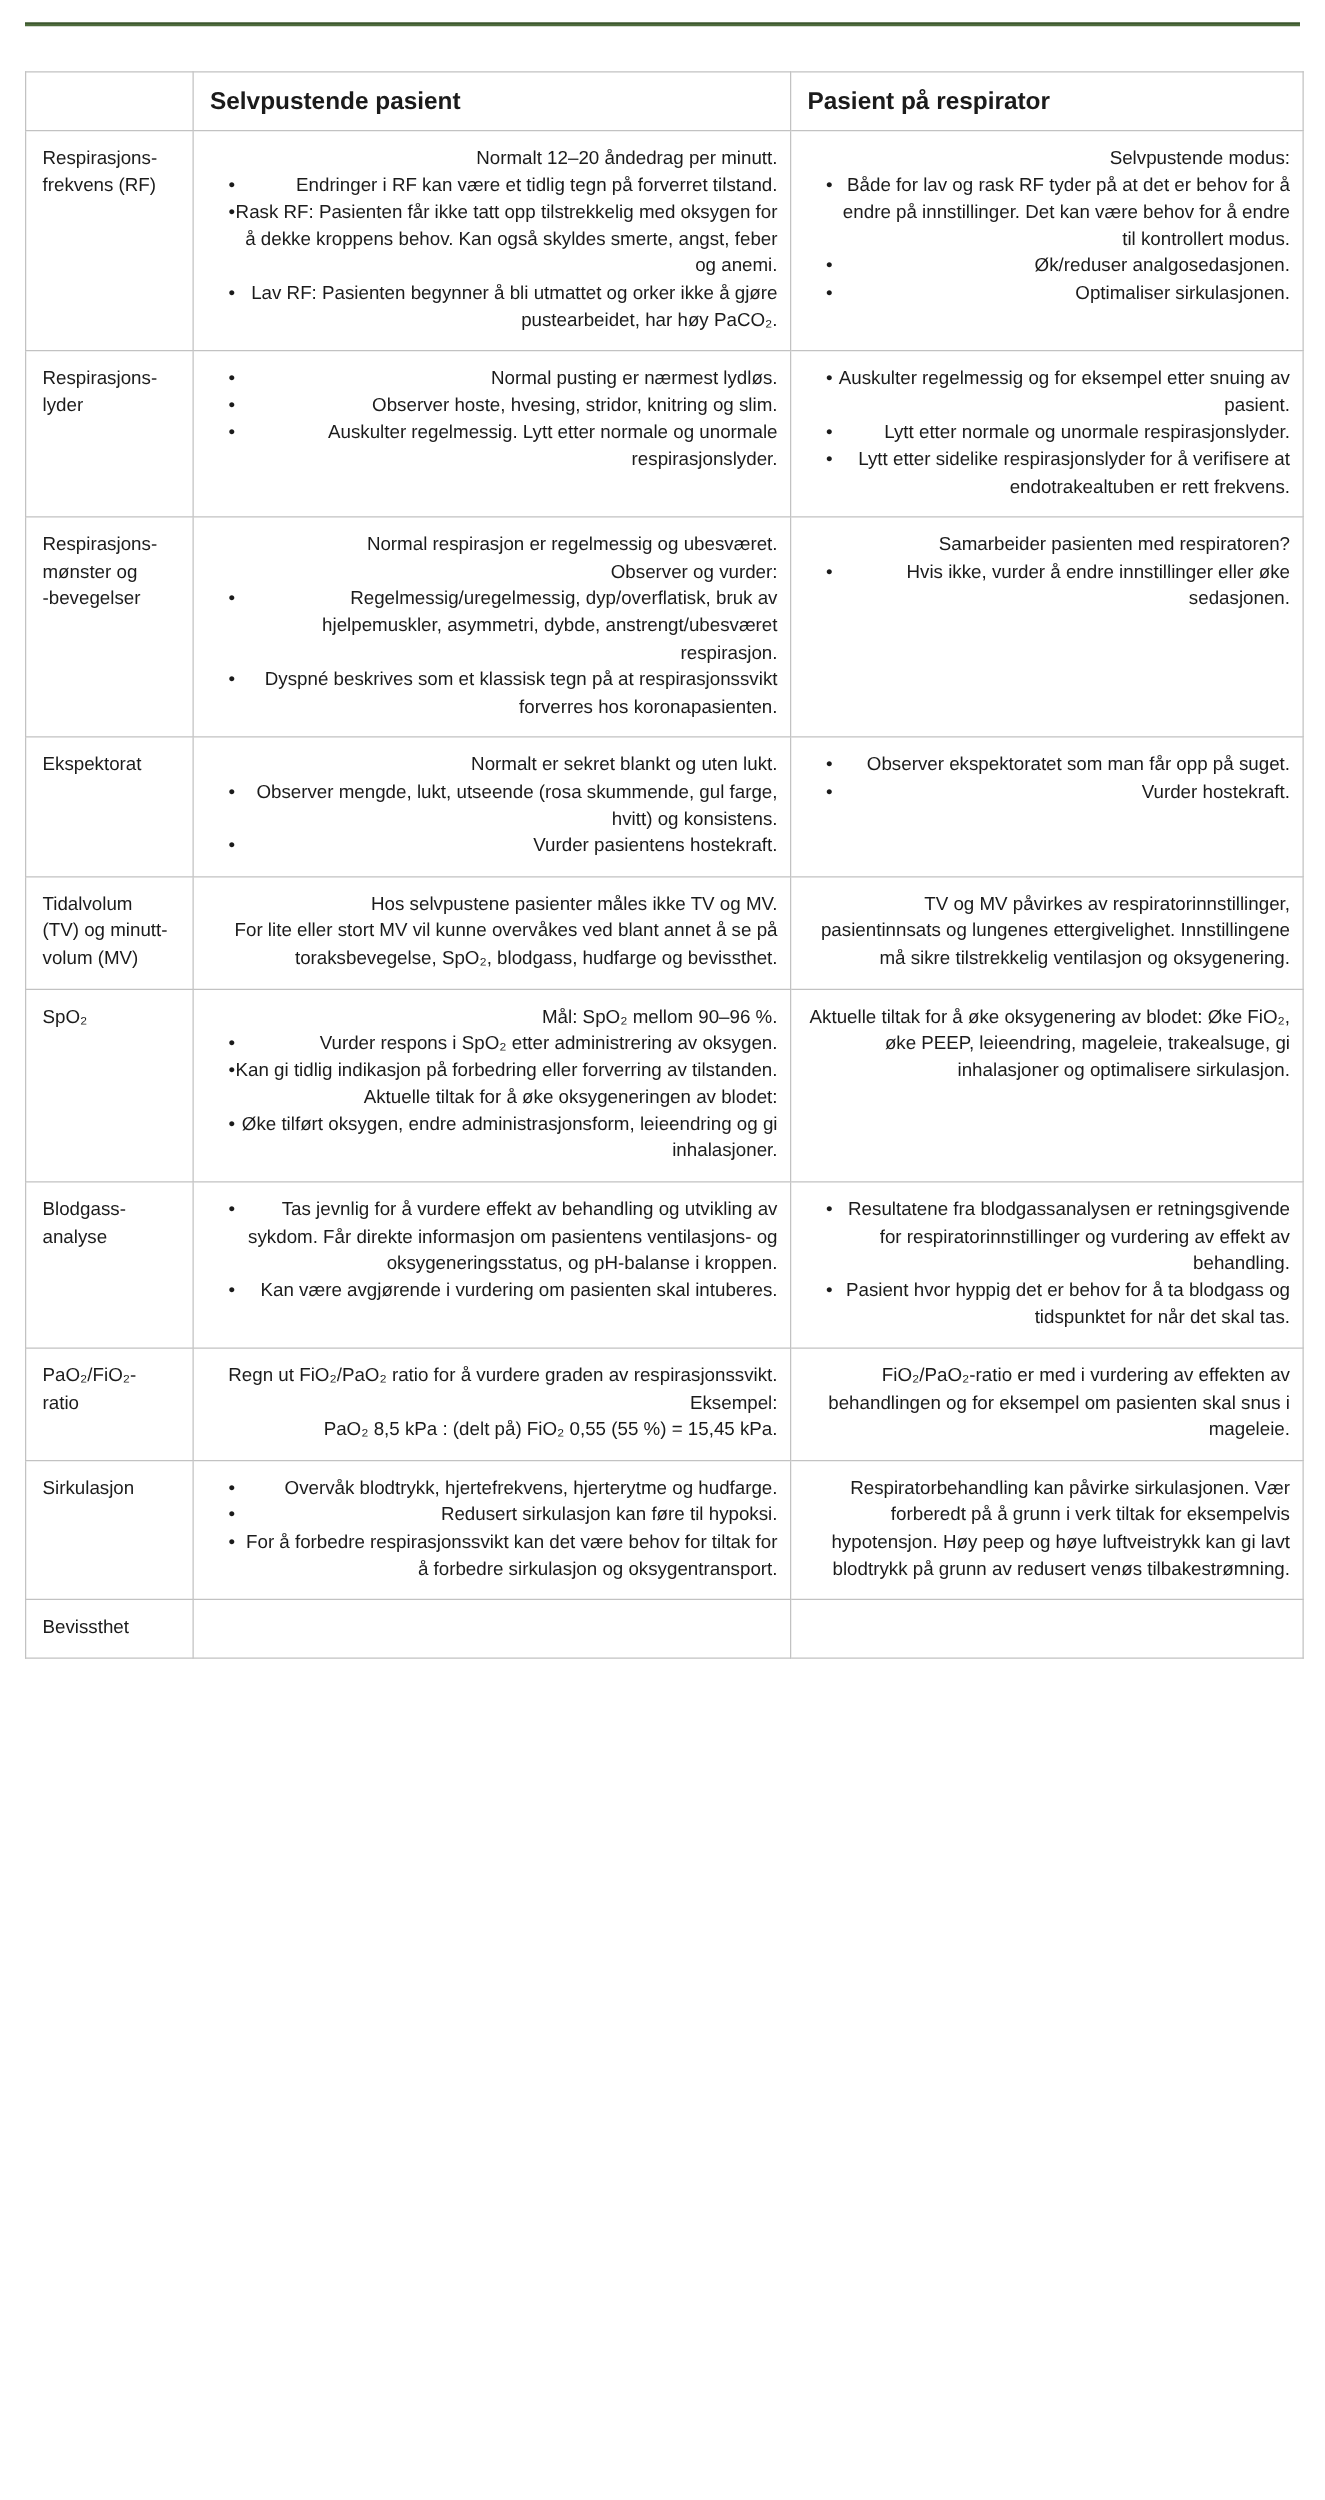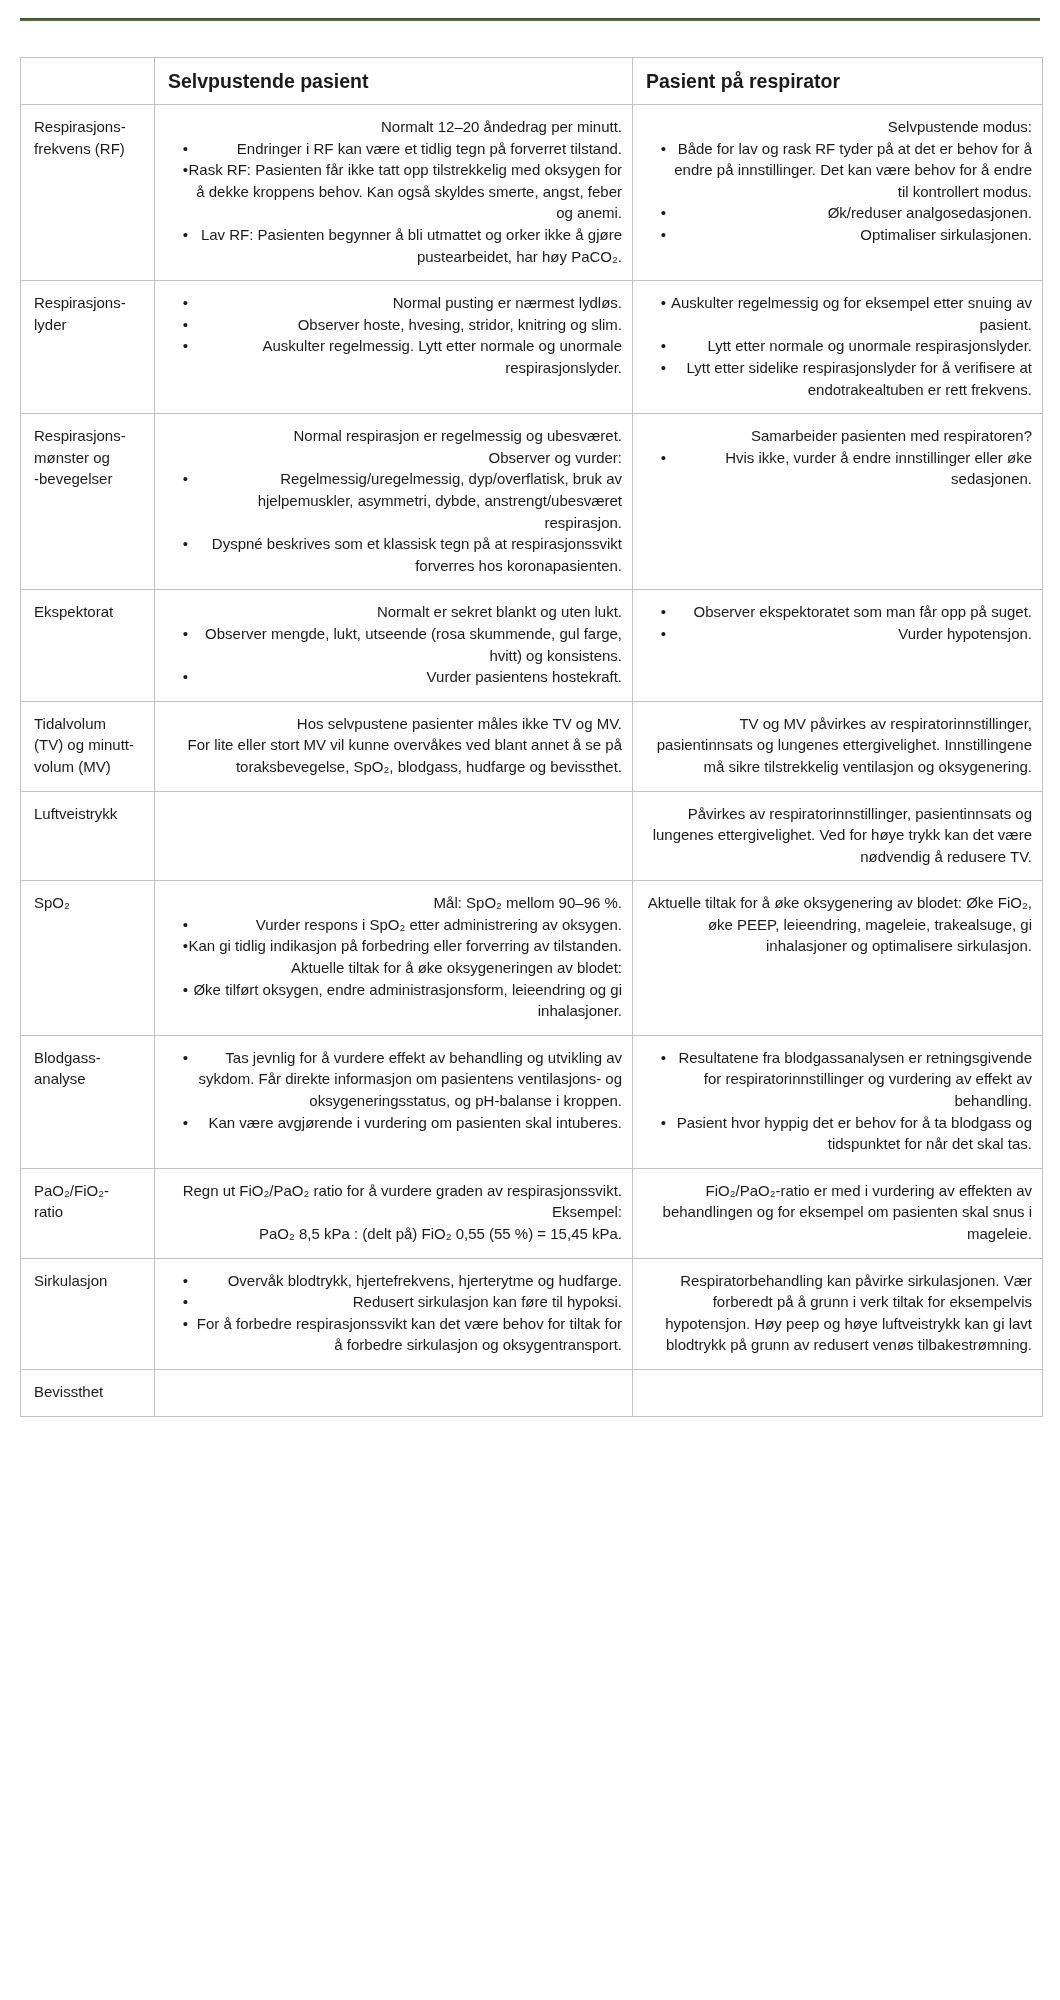--- a/index.html
+++ b/index.html
@@ -150,44 +150,37 @@
               <span class="txt">Vurder pasientens hostekraft.</span>
             </div>
           </td>
           <td class="cell body">
             <div class="item bullet">
               <span class="dot">•</span>
               <span class="txt">Observer ekspektoratet som man får opp på suget.</span>
             </div>
             <div class="item bullet">
               <span class="dot">•</span>
-              <span class="txt">Vurder hypotensjon.</span>
+              <span class="txt">Vurder hostekraft.</span>
             </div>
           </td>
         </tr>
         <tr>
           <td class="cell label">Tidalvolum
 (TV) og minutt-
 volum (MV)</td>
           <td class="cell body">
             <div class="item">Hos selvpustene pasienter måles ikke TV og MV.</div>
             <div class="item">For lite eller stort MV vil kunne overvåkes ved blant annet å se på toraksbevegelse, SpO₂, blodgass, hudfarge og bevissthet.</div>
           </td>
           <td class="cell body">
             <div class="item">TV og MV påvirkes av respiratorinnstillinger, pasientinnsats og lungenes ettergivelighet. Innstillingene må sikre tilstrekkelig ventilasjon og oksygenering.</div>
           </td>
         </tr>
         <tr>
-          <td class="cell label">Luftveistrykk</td>
-          <td class="cell body"></td>
-          <td class="cell body">
-            <div class="item">Påvirkes av respiratorinnstillinger, pasientinnsats og lungenes ettergivelighet. Ved for høye trykk kan det være nødvendig å redusere TV.</div>
-          </td>
-        </tr>
-        <tr>
           <td class="cell label">SpO₂</td>
           <td class="cell body">
             <div class="item">Mål: SpO₂ mellom 90–96 %.</div>
             <div class="item bullet">
               <span class="dot">•</span>
               <span class="txt">Vurder respons i SpO₂ etter administrering av oksygen.</span>
             </div>
             <div class="item bullet">
               <span class="dot">•</span>
               <span class="txt">Kan gi tidlig indikasjon på forbedring eller forverring av tilstanden.</span>

